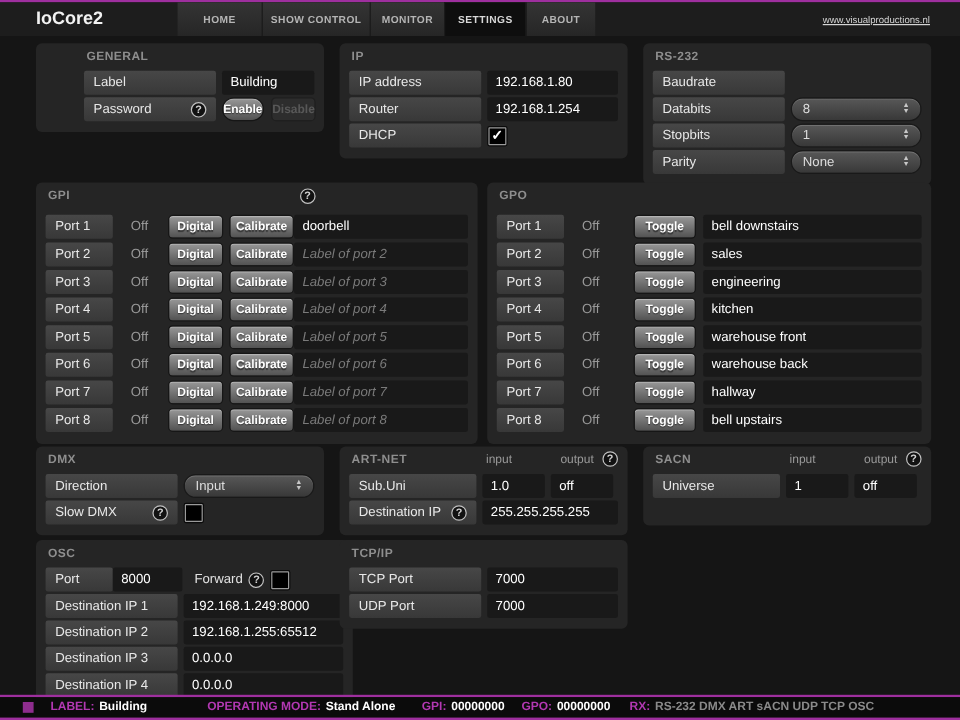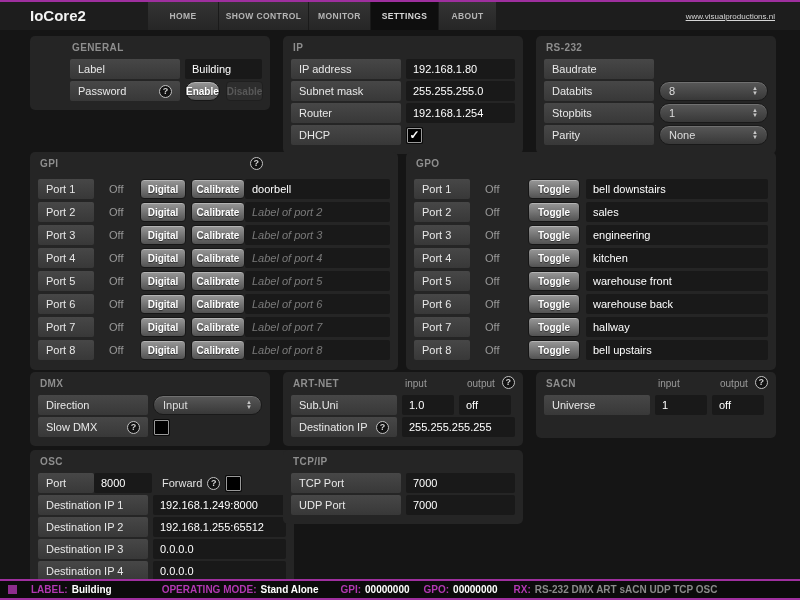--- a/index.html
+++ b/index.html
@@ -82,21 +82,21 @@
   .col-output{left:174px;}
   .hdr-help{position:absolute;right:0;top:-2px;}
   .wcol{width:52px;margin-right:5px;flex:none;}
   
   .w56{width:56px;margin-right:0;}
   .w58{width:58px;flex:none;}
   .fwd-label{display:flex;align-items:center;color:#e2e2e2;margin-left:10px;margin-right:5px;}
   
   .statusline{position:absolute;top:579px;left:0;width:800px;height:2px;background:#9e2f9e;}
   .statusbar{position:absolute;top:581px;left:0;width:800px;height:17px;background:#0b0b0b;
-    display:flex;align-items:center;font-size:10px;font-weight:bold;}
+    display:flex;align-items:center;font-size:10px;font-weight:bold;padding-left:11px;}
   .bottomline{position:absolute;top:598px;left:0;width:800px;height:2px;background:#9e2f9e;}
   .sq{width:9px;height:9px;background:#8e2d8e;margin-left:8px;flex:none;}
   .sk{color:#b238b2;margin-left:14px;}
   .sv{color:#fff;margin-left:4px;}
   .sk.mode{margin-left:50px;}
   .sk.gpi{margin-left:22px;}
   .sk.gpo{margin-left:14px;}
   .sk.rx{margin-left:16px;}
   .sv.dim{color:#8a8a8a;}
 </style>
@@ -132,24 +132,20 @@
       <button class="btn btn-en">Enable</button>
       <button class="btn btn-dis disabled">Disable</button>
     </div>
   </div>
 
   <div class="panel" id="p-ip">
     <div class="panel-title">IP</div>
     <div class="row">
       <div class="cell-label w110">IP address</div>
       <input class="field grow" value="192.168.1.80" style="">
-    </div>
-    <div class="row">
-      <div class="cell-label w110">Subnet mask</div>
-      <input class="field grow" value="255.255.255.0" style="">
     </div>
     <div class="row">
       <div class="cell-label w110">Router</div>
       <input class="field grow" value="192.168.1.254" style="">
     </div>
     <div class="row">
       <div class="cell-label w110">DHCP</div>
       <div class="checkbox">
           <span>✓</span>
         </div>

